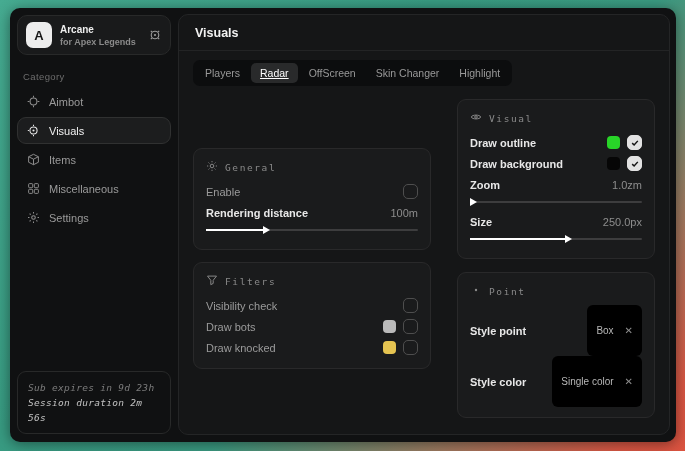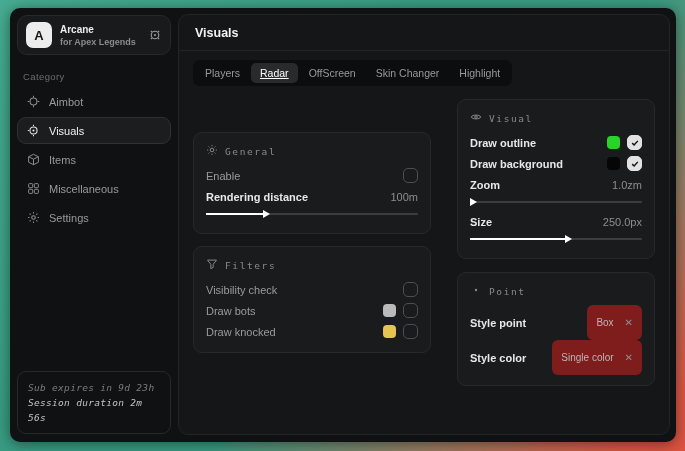--- a/index.html
+++ b/index.html
@@ -77,22 +77,22 @@
   }
   .checkbox svg { display:none; }
   .checkbox.on { background:#e2e2e2; border-color:#e2e2e2; }
   .checkbox.on svg { display:block; }
   .slider { position:relative; height:12px; margin:1px 0 3px 0; cursor:default; }
   .sl-track { position:absolute; left:0; right:0; top:5px; height:2px; background:#3d3d3e; border-radius:1px; }
   .sl-fill { position:absolute; left:0; top:5px; height:2px; background:#ffffff; }
   .sl-thumb { position:absolute; left:100%; top:-3px; width:0; height:0;
     border-left:7px solid #fff; border-top:4px solid transparent; border-bottom:4px solid transparent; }
   .pill {
-    display:inline-flex; align-items:center; gap:11px; background:#7f1d1d; border-radius:6px;
-    padding:12px 9px; font-size:10px; color:#b7b7b7; cursor:default;
+    display:inline-flex; align-items:center; gap:11px; background:#000000; border-radius:6px;
+    padding:20px 9px; font-size:10px; color:#b7b7b7; cursor:default;
   }
   .pill .x { color:#8f8f8f; font-size:10px; line-height:1; }
 </style>
 </head>
 <body>
 
 <div class="window">
 
   <div class="sidebar">
 

